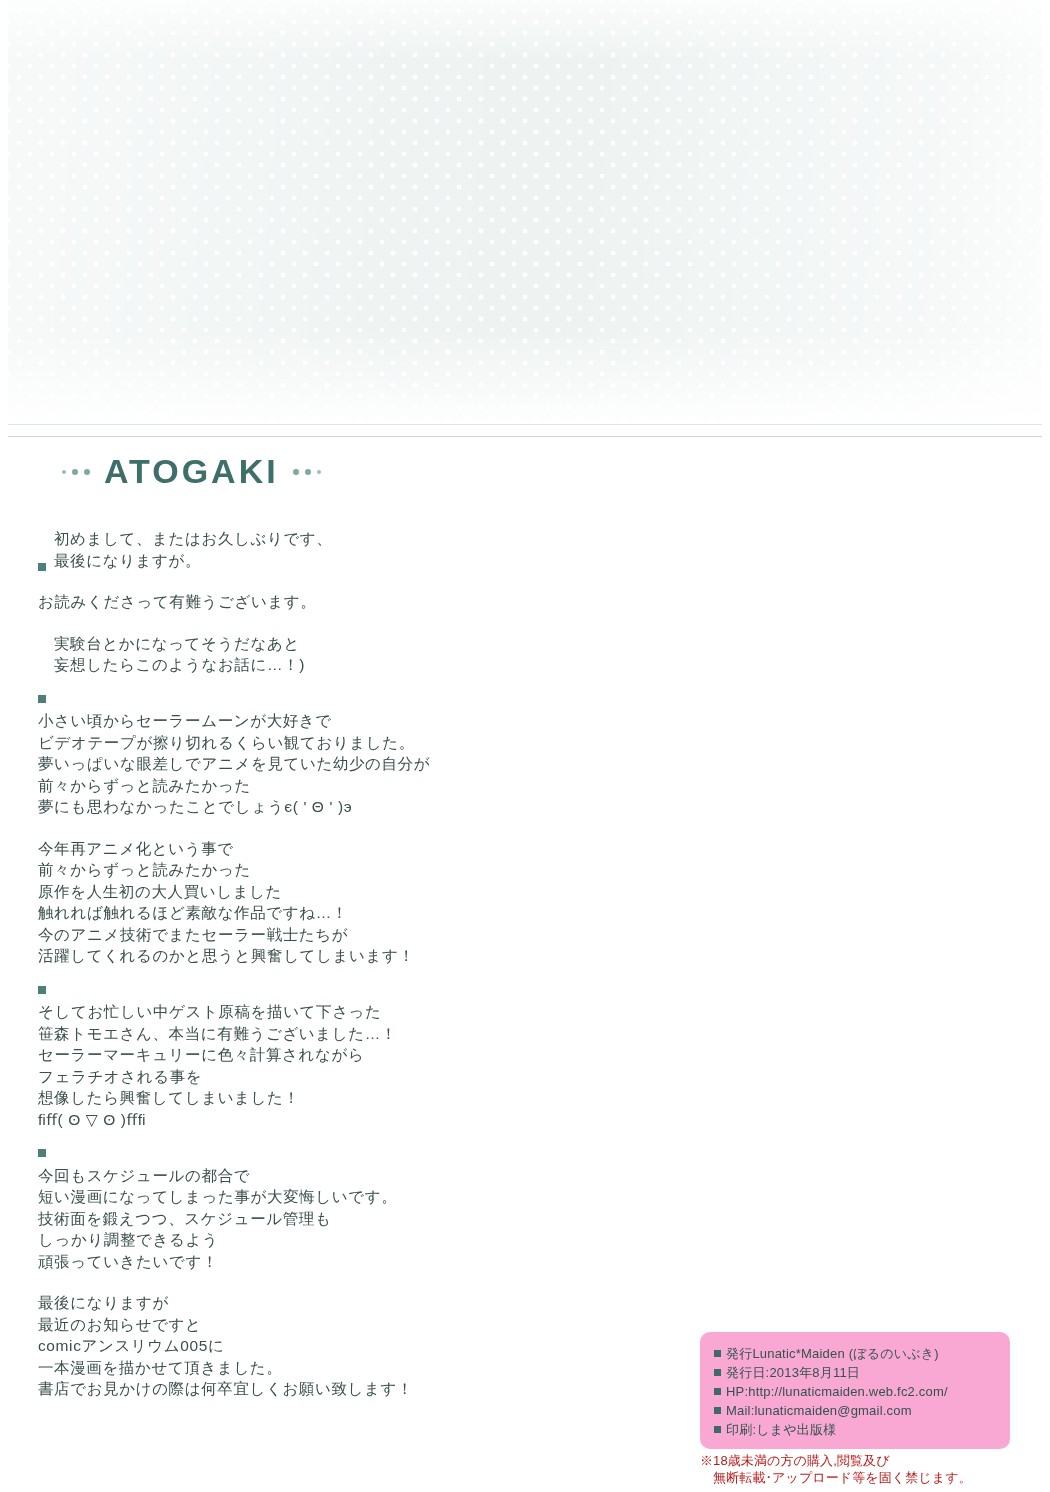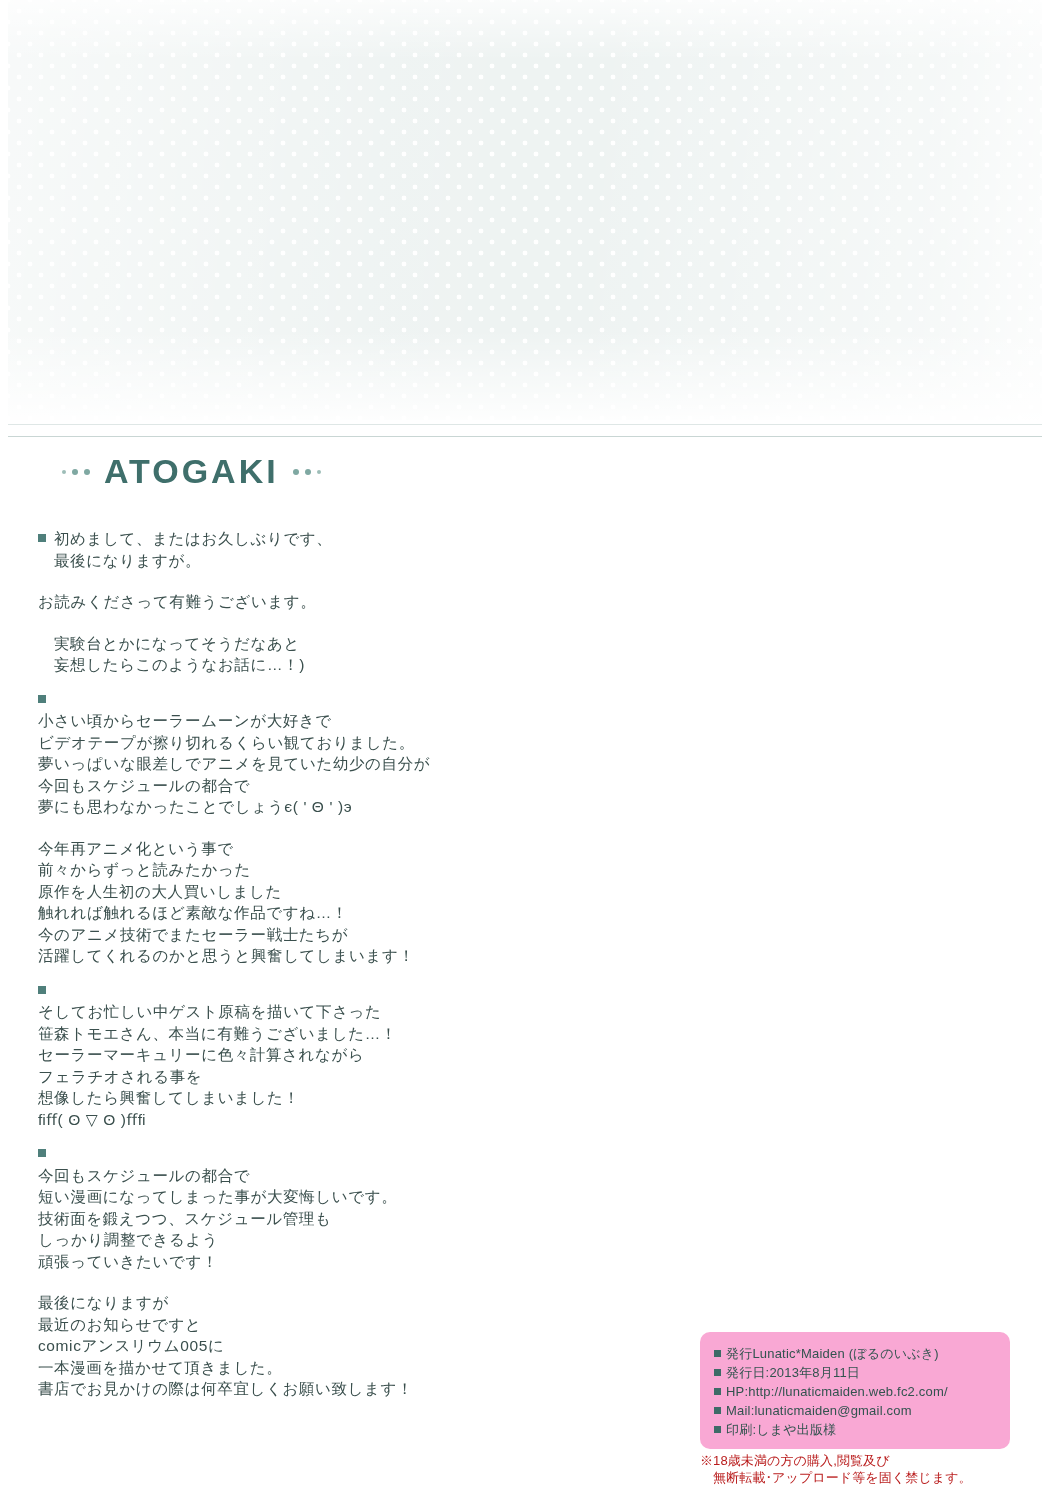--- a/index.html
+++ b/index.html
@@ -106,21 +106,21 @@
     font-size: 15.5px;
     line-height: 21.5px;
     color: #3a4f4d;
     letter-spacing: 0.6px;
   }
   .para { margin: 0 0 0 0; white-space: pre-line; }
   .spacer-sm { height: 13px; }
   .spacer-md { height: 20px; }
   .bullet-line {
     display: flex;
-    align-items: flex-start;
+    align-items: flex-end;
     gap: 8px;
   }
   .sq {
     display: inline-block;
     width: 8px; height: 8px;
     background: #4f7f7b;
     margin-top: 6px;
     flex: 0 0 auto;
   }
   .sq-only { margin-bottom: 2px; }
@@ -200,21 +200,21 @@
 
   <div class="spacer-md"></div>
   <div class="para indent">実験台とかになってそうだなあと
 妄想したらこのようなお話に…！)</div>
 
   <div class="spacer-sm"></div>
   <div class="sq sq-only"></div>
   <div class="para">小さい頃からセーラームーンが大好きで
 ビデオテープが擦り切れるくらい観ておりました。
 夢いっぱいな眼差しでアニメを見ていた幼少の自分が
-今回もスケジュールの都合で
+前々からずっと読みたかった
 夢にも思わなかったことでしょうє( ' Θ ' )э</div>
 
   <div class="spacer-md"></div>
   <div class="para">今年再アニメ化という事で
 前々からずっと読みたかった
 原作を人生初の大人買いしました
 触れれば触れるほど素敵な作品ですね…！
 今のアニメ技術でまたセーラー戦士たちが
 活躍してくれるのかと思うと興奮してしまいます！</div>
 

